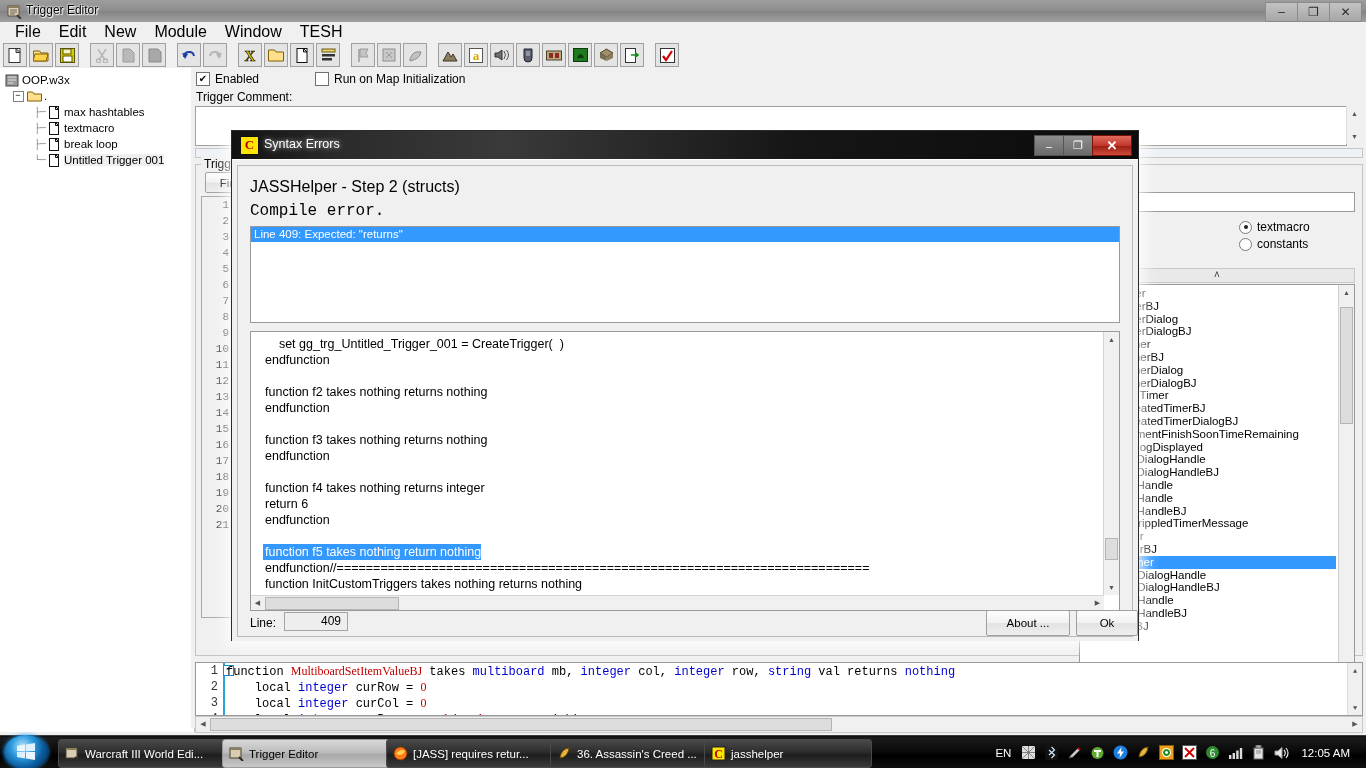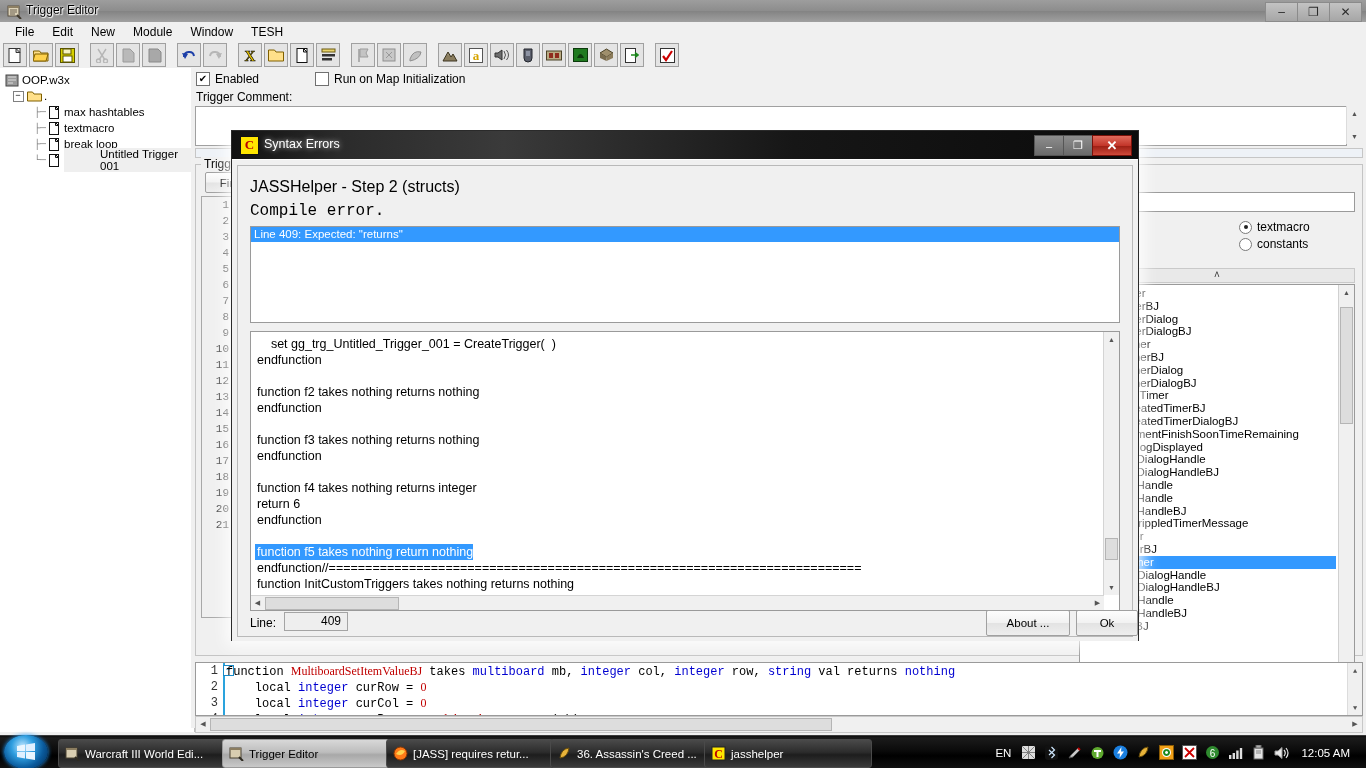--- a/index.html
+++ b/index.html
@@ -39,21 +39,21 @@
     color:#2a2a2a; font-size:12px; line-height:1;
     margin-left:-1px;
   }
 
   
   .menubar {
     position:absolute; left:0; top:22px; width:1366px; height:20px;
     background:#f0f0f0; border-bottom:1px solid #d8d8d8;
     display:flex; align-items:center; padding-left:6px;
   }
-  .menuitem { padding:2px 9px; font-size:12px; color:#000; }
+  .menuitem { padding:2px 9px; font-size:16px; color:#000; }
 
   
   .toolbar {
     position:absolute; left:0; top:42px; width:1366px; height:26px;
     background:#f0f0f0; border-bottom:1px solid #c8c8c8;
     display:flex; align-items:center; padding-left:3px;
   }
   .tbtn {
     width:22px; height:22px; margin-right:2px;
     display:flex; align-items:center; justify-content:center;
@@ -63,21 +63,21 @@
   .tsep { width:9px; }
 
   
   .tree {
     position:absolute; left:0; top:68px; width:190px; height:660px;
     background:#ffffff; border-right:1px solid #c0c0c0;
     padding:4px 0 0 4px; overflow:hidden;
   }
   .trow { display:flex; align-items:center; height:16px; font-size:11.5px; color:#000; }
   .trow .glyph { width:16px; height:14px; margin-right:2px; flex:0 0 auto; display:flex; align-items:center; justify-content:center; }
-  .sel-bg { background:#efefef;padding-left:36px; }
+  .sel-bg { background:#efefef; }
   .dash { color:#808080; font-family:"Liberation Mono", monospace; font-size:10px; }
 
   
   .workarea {
     position:absolute; left:191px; top:68px; width:1175px; height:660px;
     background:#f0f0f0;
   }
   .chkrow { position:absolute; display:flex; align-items:center; font-size:12px; }
   .cbox {
     width:12px; height:12px; border:1px solid #707070; background:#fff;
@@ -650,21 +650,21 @@
       <div class="dlg-inner">
 
         <div class="err-line" style="left:12px; top:12px;">JASSHelper - Step 2 (structs)</div>
         <div class="err-line" style="left:12px; top:36px;font-family:Liberation Mono, monospace;">Compile error.</div>
 
         <div class="errbox" style="left:12px; top:60px; width:868px; height:95px;">
           <div class="hl">Line 409: Expected: "returns"</div>
         </div>
 
         <div class="codebox" style="left:12px; top:165px; width:868px; height:278px;">
-          <div id="dlg-code" style="position:absolute;left:0;top:4px;width:838px;">
+          <div id="dlg-code" style="position:absolute;left:0;top:4px;width:838px;padding-left:8px;">
               <div class="codeline">    set gg_trg_Untitled_Trigger_001 = CreateTrigger(  )</div>
               <div class="codeline">endfunction</div>
               <div class="codeline"></div>
               <div class="codeline">function f2 takes nothing returns nothing</div>
               <div class="codeline">endfunction</div>
               <div class="codeline"></div>
               <div class="codeline">function f3 takes nothing returns nothing</div>
               <div class="codeline">endfunction</div>
               <div class="codeline"></div>
               <div class="codeline">function f4 takes nothing returns integer</div>

